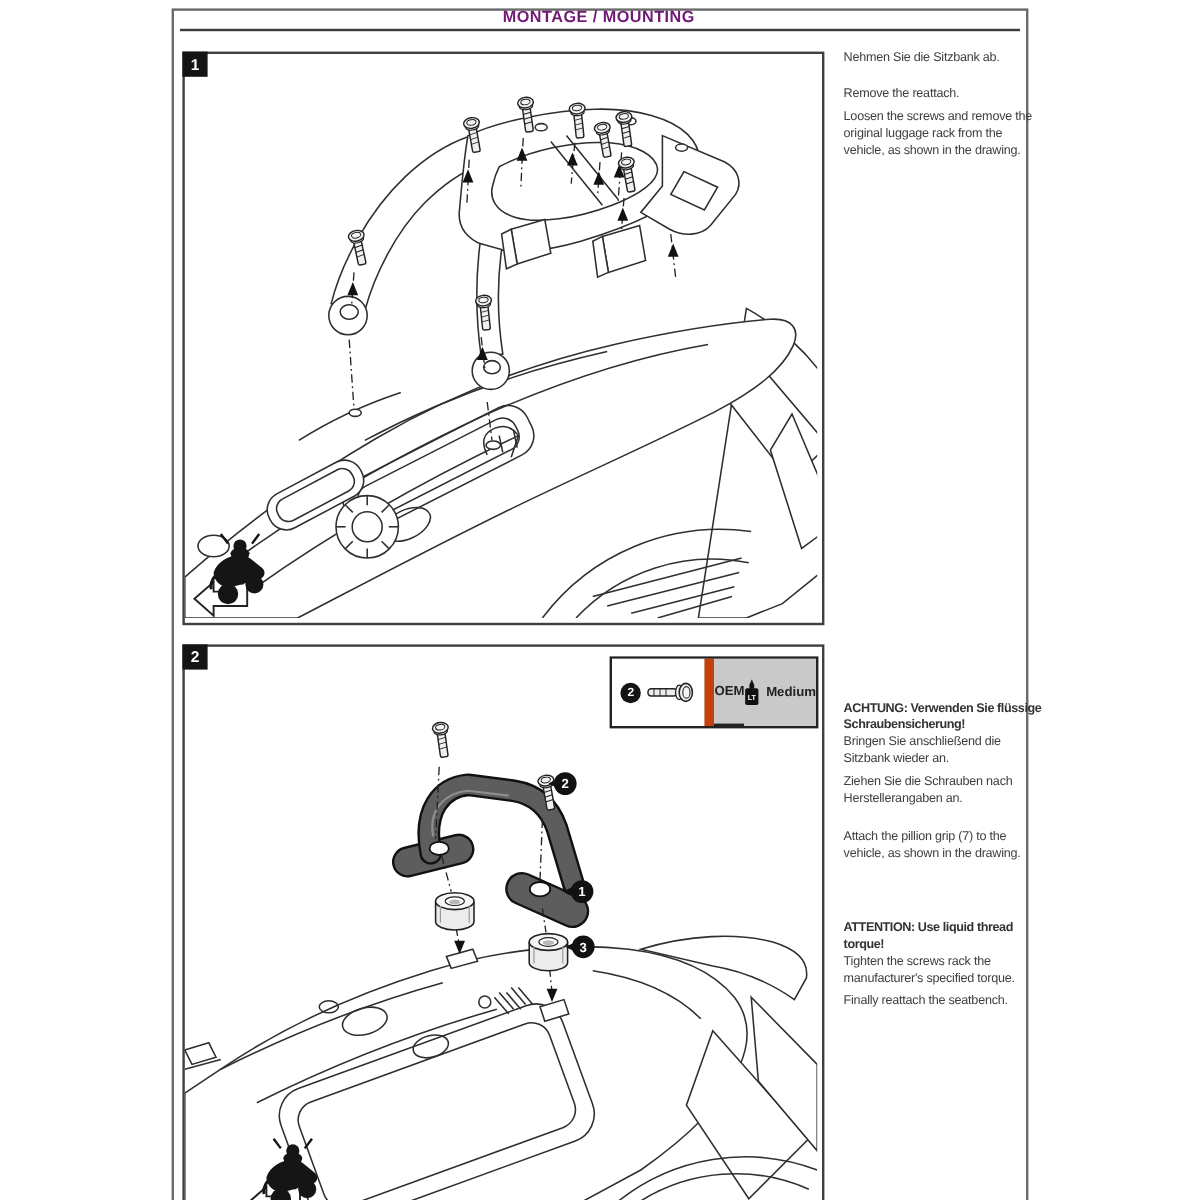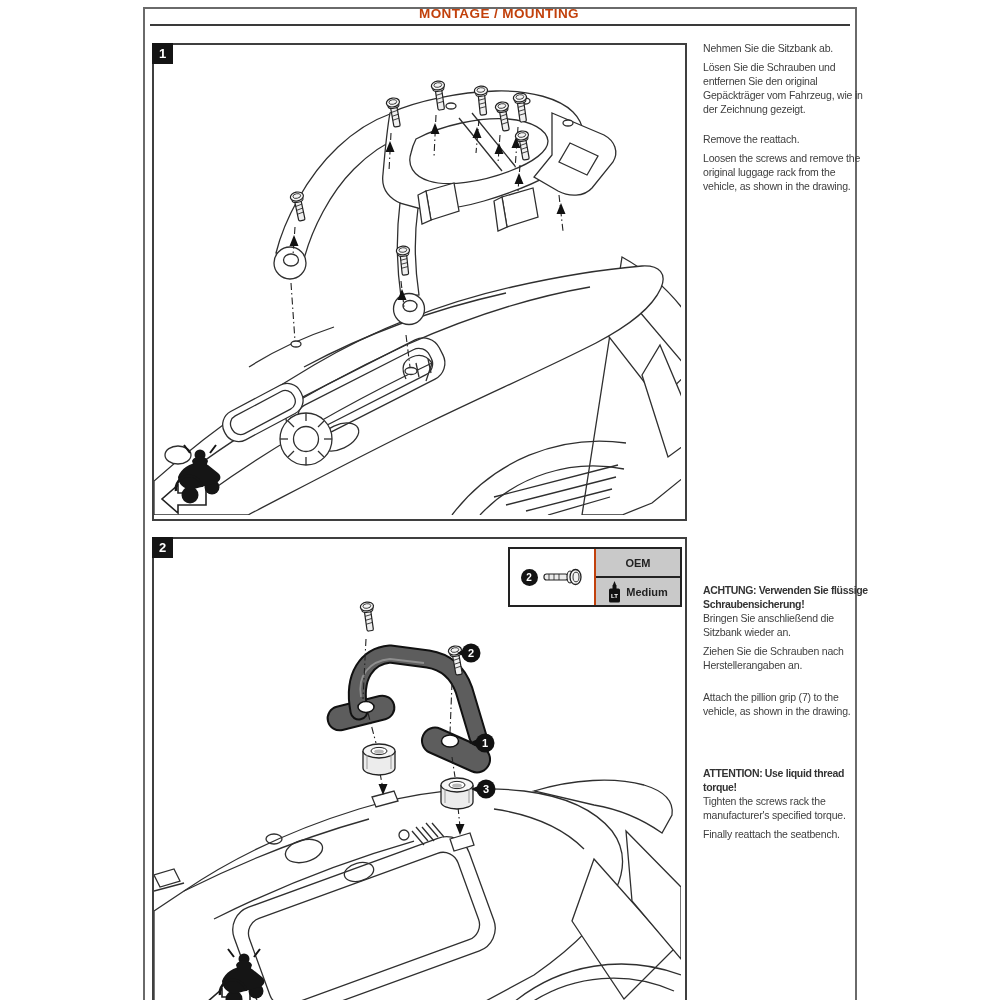--- a/index.html
+++ b/index.html
@@ -1,21 +1,21 @@
 <!DOCTYPE html>
 <html><head>
 <meta charset="utf-8">
 <style>
   html,body{margin:0;padding:0;background:#fff;}
   .page{position:relative;width:1000px;height:1000px;background:#fff;overflow:hidden;
         font-family:"Liberation Sans",sans-serif;color:#3e3e3e;}
   .page-border{position:absolute;left:143px;top:7px;width:710px;height:1060px;
         border:2px solid #6a6a6a;}
   .page-title{position:absolute;left:143px;top:6px;width:712px;text-align:center;
-        font-size:13.5px;font-weight:bold;letter-spacing:.4px;color:#c2410c;}
+        font-size:13.5px;font-weight:bold;letter-spacing:.4px;color:#701a75;}
   .title-rule{position:absolute;left:150px;top:24px;width:700px;height:2px;background:#3a3a3a;}
 
   .step{position:absolute;border:2px solid #3f3f3f;background:#fff;}
   .step1{left:152px;top:43px;width:531px;height:474px;}
   .step2{left:152px;top:537px;width:531px;height:500px;}
   .badge{position:absolute;left:-2px;top:-2px;width:21px;height:21px;background:#141414;
         color:#fff;font-size:13px;font-weight:bold;display:flex;align-items:center;
         justify-content:center;z-index:5;}
   .step svg{position:absolute;left:0;top:0;}
 
@@ -28,21 +28,21 @@
   .col p.bold{font-weight:bold;color:#333;letter-spacing:-0.35px;margin-top:48px;}
   .lang-gap{height:11px;}
   .lang-gap2{height:13px;}
 
   
   .parts-table{position:absolute;left:508px;top:547px;width:170px;height:56px;
         border:2px solid #222;display:flex;background:#fff;z-index:4;}
   .pt-left{width:84px;display:flex;align-items:center;justify-content:center;gap:4px;background:#fff;}
   .pt-badge{width:17px;height:17px;border-radius:50%;background:#141414;color:#fff;
         font-size:10px;font-weight:bold;display:flex;align-items:center;justify-content:center;}
-  .pt-right{flex:1;border-left:2px solid #c2410c;display:flex;flex-direction:column;}
+  .pt-right{flex:1;border-left:8px solid #c2410c;display:flex;flex-direction:row;}
   .pt-cell{flex:1;background:#c9c9c9;display:flex;align-items:center;justify-content:center;
         gap:5px;font-size:11px;font-weight:bold;color:#222;}
   .pt-cell.first{border-bottom:2px solid #222;}
 
   .ln{stroke:#2f2f2f;stroke-width:1.3;fill:none;}
   .wh{stroke:#2f2f2f;stroke-width:1.3;fill:#fff;}
   .dd{stroke:#222;stroke-width:1.1;fill:none;stroke-dasharray:7 3 1.5 3;}
 </style>
 </head>
 <body>
@@ -166,24 +166,20 @@
           <path d="M 32,18 C 34,12 46,12 48,18 L 46,24 L 34,24 Z"></path>
           <path d="M 30,10 L 24,2 M 50,10 L 56,2" stroke="#151515" stroke-width="2" fill="none"></path>
           <path d="M 16,48 A 13 13 0 0 1 42,44" fill="none" stroke="#151515" stroke-width="2.5"></path>
         </g>
       </g>
     </svg>
   </section>
 
   <div class="col col1">
     <p>Nehmen Sie die Sitzbank ab.</p>
-    <p>Lösen Sie die Schrauben und
-entfernen Sie den original
-Gepäckträger vom Fahrzeug, wie in
-der Zeichnung gezeigt.</p>
     <div class="lang-gap"></div>
     <p>Remove the reattach.</p>
     <p>Loosen the screws and remove the
 original luggage rack from the
 vehicle, as shown in the drawing.</p>
   </div>
 
   <section class="step step2">
     <div class="badge">2</div>
     <svg width="527" height="463" viewBox="0 0 527 463">

